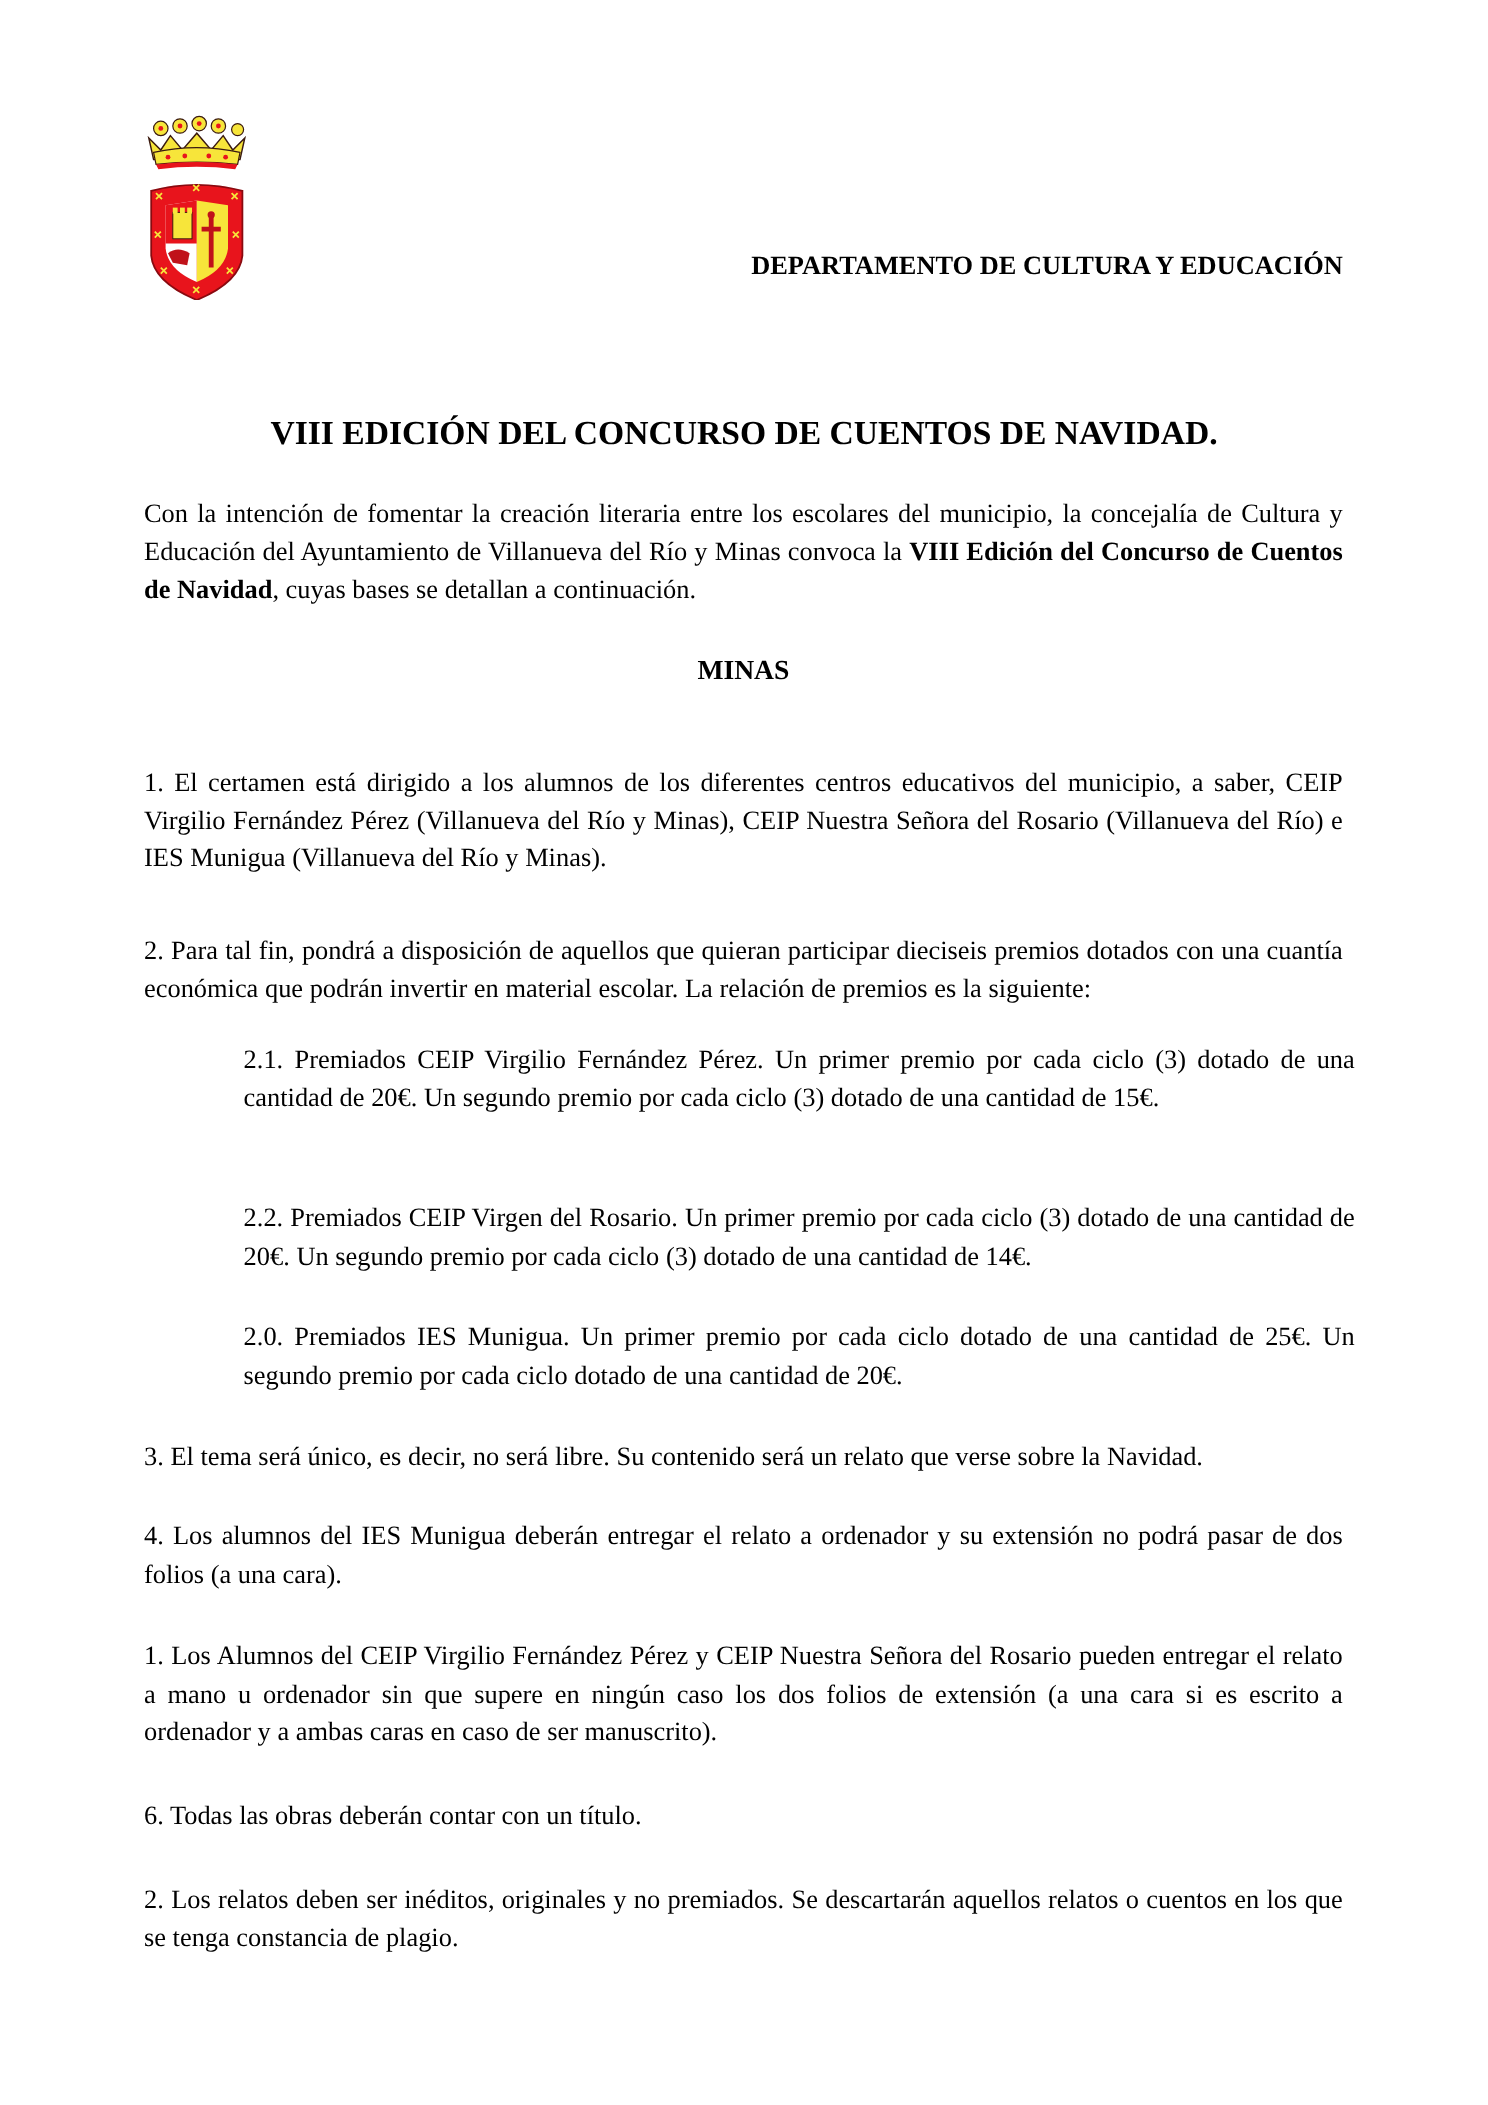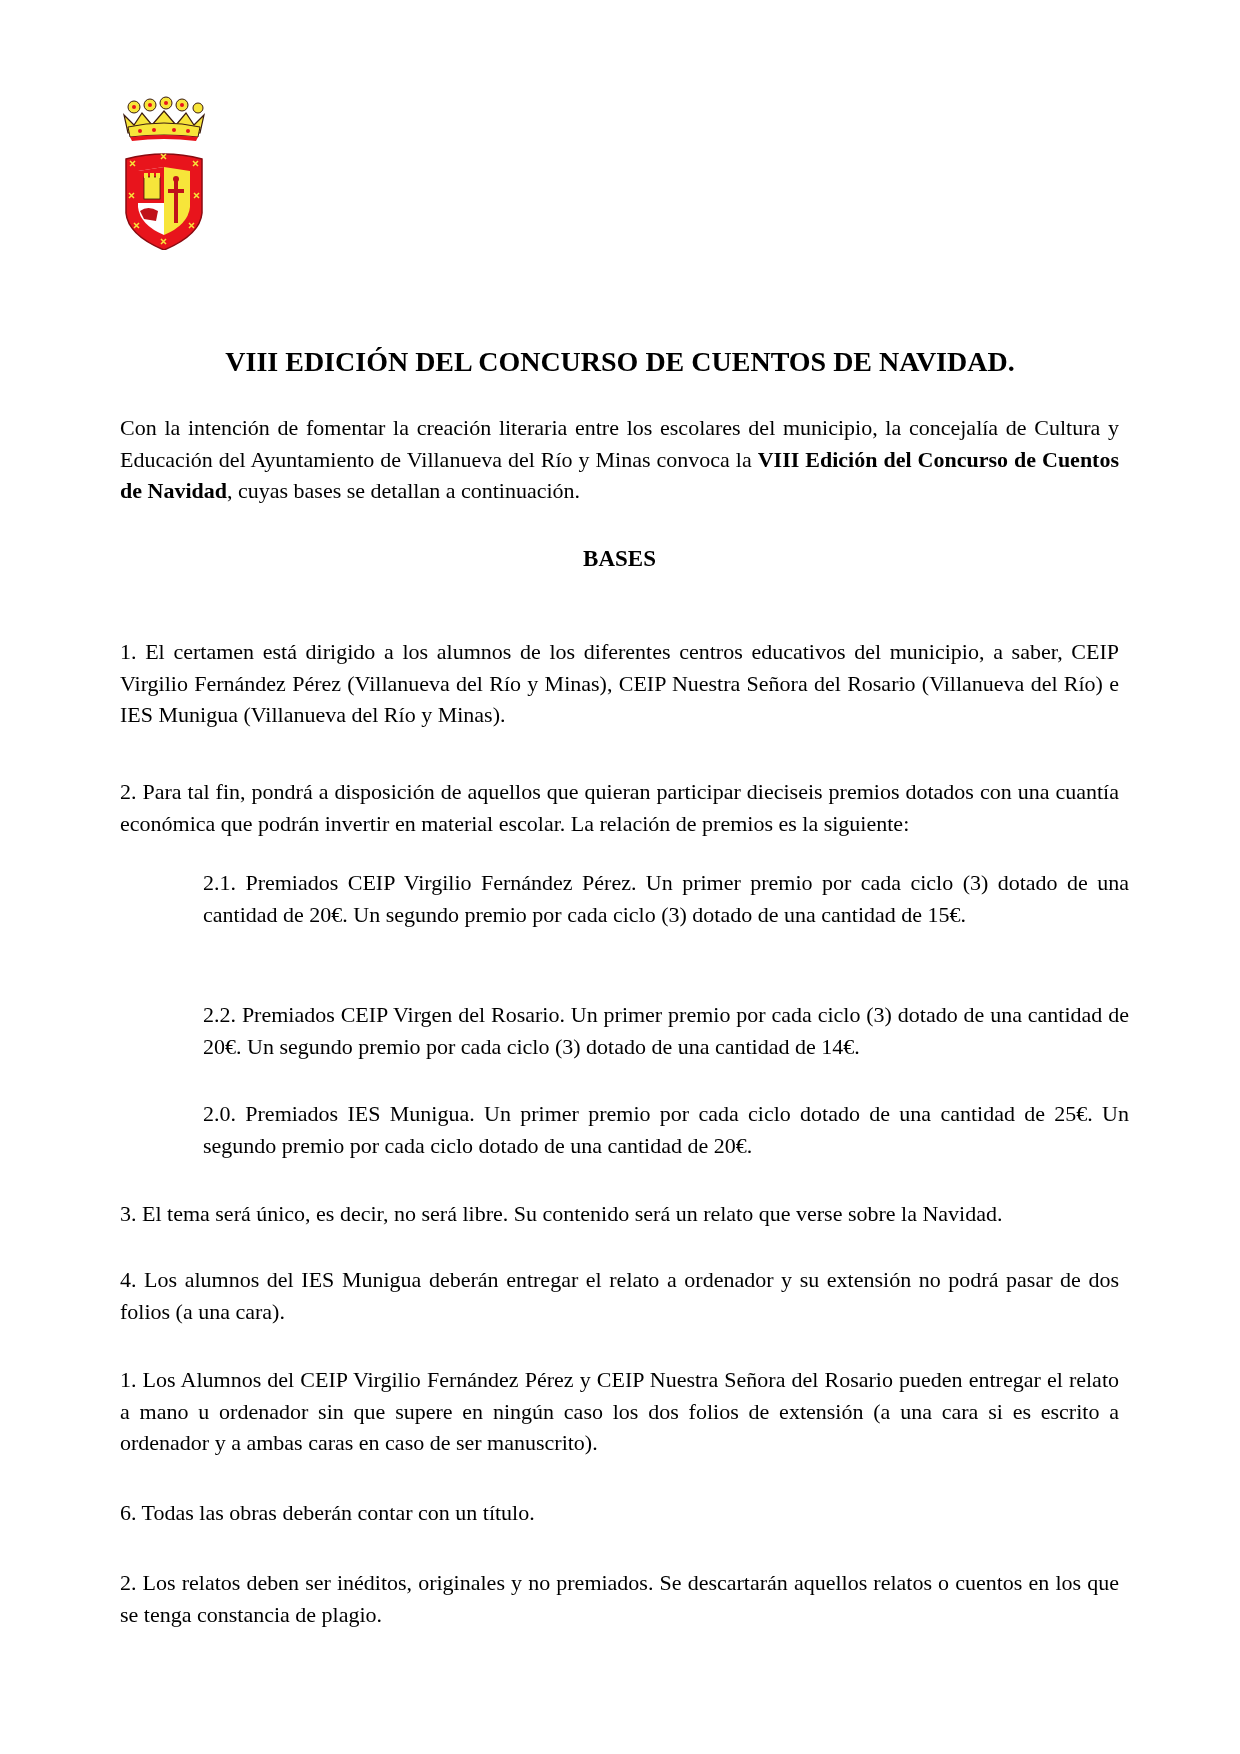--- a/index.html
+++ b/index.html
@@ -63,29 +63,30 @@
         <path d="M74 98 l5 5 M79 98 l-5 5"></path>
           <path d="M14 128 l5 5 M19 128 l-5 5"></path>
         <path d="M69 128 l5 5 M74 128 l-5 5"></path>
           <path d="M41 144 l5 5 M46 144 l-5 5"></path>
       </g>
     </g>
   </svg>
 </div>
 
 <div class="abs header">
+  <div>DEPARTAMENTO DE CULTURA Y EDUCACIÓN</div>
 </div>
 
 <div class="abs title">VIII EDICIÓN DEL CONCURSO DE CUENTOS DE NAVIDAD.</div>
 
 <div class="abs para" style="top:412px;">
   <span>Con la intención de fomentar la creación literaria entre los escolares del municipio, la concejalía de Cultura y Educación del Ayuntamiento de Villanueva del Río y Minas convoca la </span><b>VIII Edición del Concurso de Cuentos de Navidad</b><span>, cuyas bases se detallan a continuación.</span>
 </div>
 
-<div class="abs bases" style="top:543px;">BASES</div>
+<div class="abs bases" style="top:543px;">MINAS</div>
 
 <div class="abs para" style="top:636px;">1. El certamen está dirigido a los alumnos de los diferentes centros educativos del municipio, a saber, CEIP Virgilio Fernández Pérez (Villanueva del Río y Minas), CEIP Nuestra Señora del Rosario (Villanueva del Río) e IES Munigua (Villanueva del Río y Minas).</div>
 <div class="abs para" style="top:734px;margin-top:42px;">2. Para tal fin, pondrá a disposición de aquellos que quieran participar dieciseis premios dotados con una cuantía económica que podrán invertir en material escolar. La relación de premios es la siguiente:</div>
 <div class="abs para sub" style="top:867px;">2.1. Premiados CEIP Virgilio Fernández Pérez. Un primer premio por cada ciclo (3) dotado de una cantidad de 20€. Un segundo premio por cada ciclo (3) dotado de una cantidad de 15€.</div>
 <div class="abs para sub" style="top:999px;">2.2. Premiados CEIP Virgen del Rosario. Un primer premio por cada ciclo (3) dotado de una cantidad de 20€. Un segundo premio por cada ciclo (3) dotado de una cantidad de 14€.</div>
 <div class="abs para sub" style="top:1098px;">2.0. Premiados IES Munigua. Un primer premio por cada ciclo dotado de una cantidad de 25€. Un segundo premio por cada ciclo dotado de una cantidad de 20€.</div>
 <div class="abs para" style="top:1198px;">3. El tema será único, es decir, no será libre. Su contenido será un relato que verse sobre la Navidad.</div>
 <div class="abs para" style="top:1264px;">4. Los alumnos del IES Munigua deberán entregar el relato a ordenador y su extensión no podrá pasar de dos folios (a una cara).</div>
 <div class="abs para" style="top:1364px;">1. Los Alumnos del CEIP Virgilio Fernández Pérez y CEIP Nuestra Señora del Rosario pueden entregar el relato a mano u ordenador sin que supere en ningún caso los dos folios de extensión (a una cara si es escrito a ordenador y a ambas caras en caso de ser manuscrito).</div>
 <div class="abs para" style="top:1497px;">6. Todas las obras deberán contar con un título.</div>

